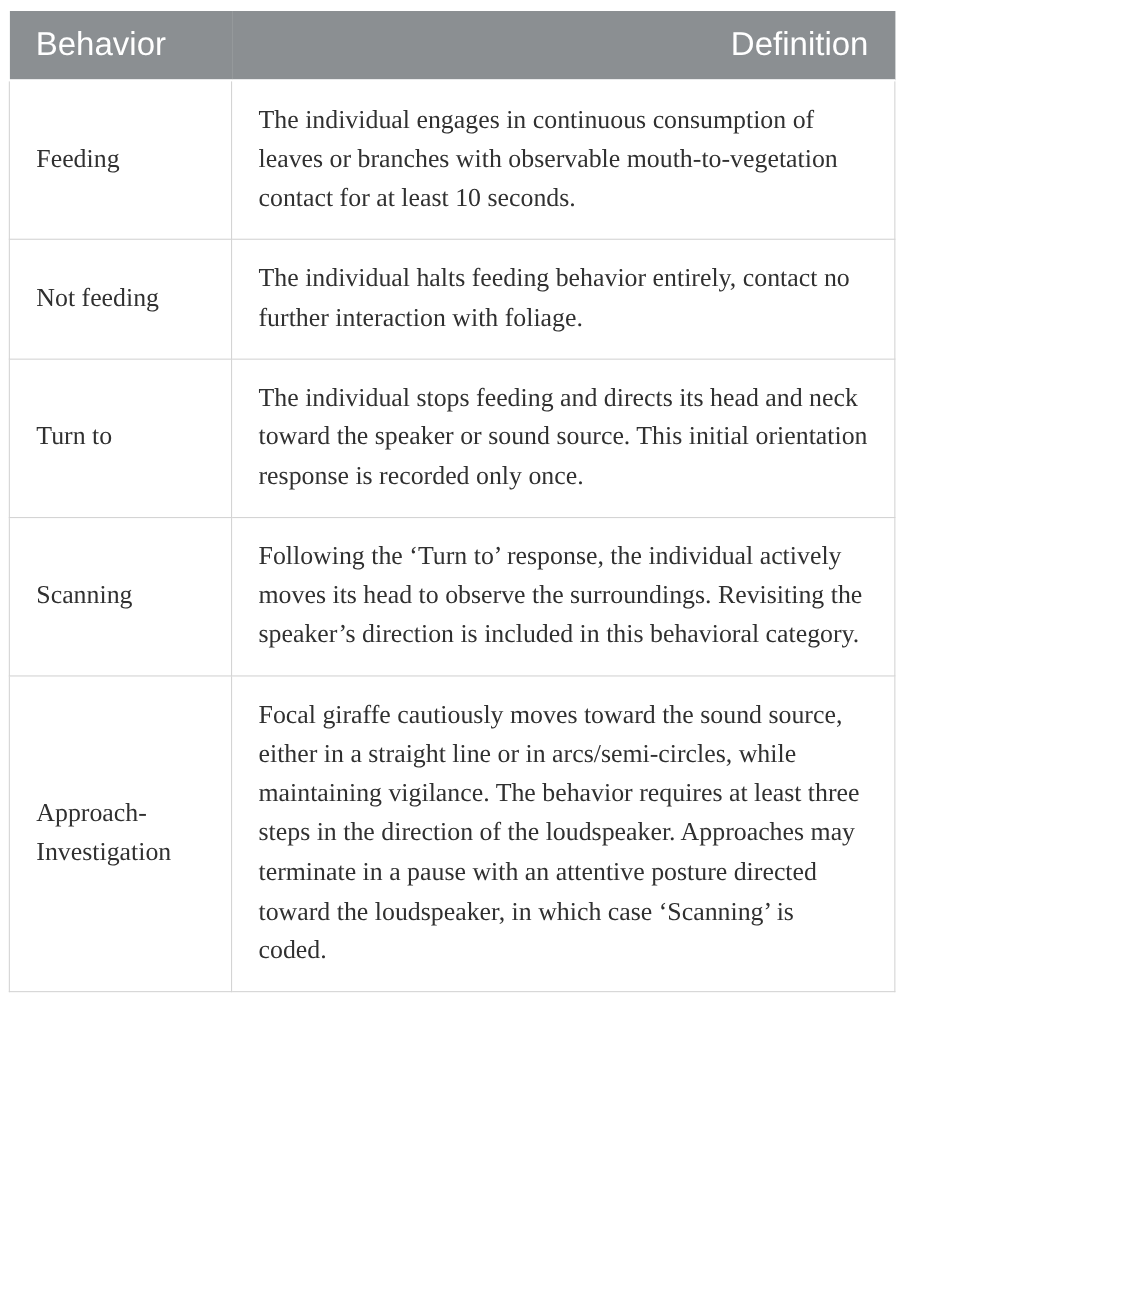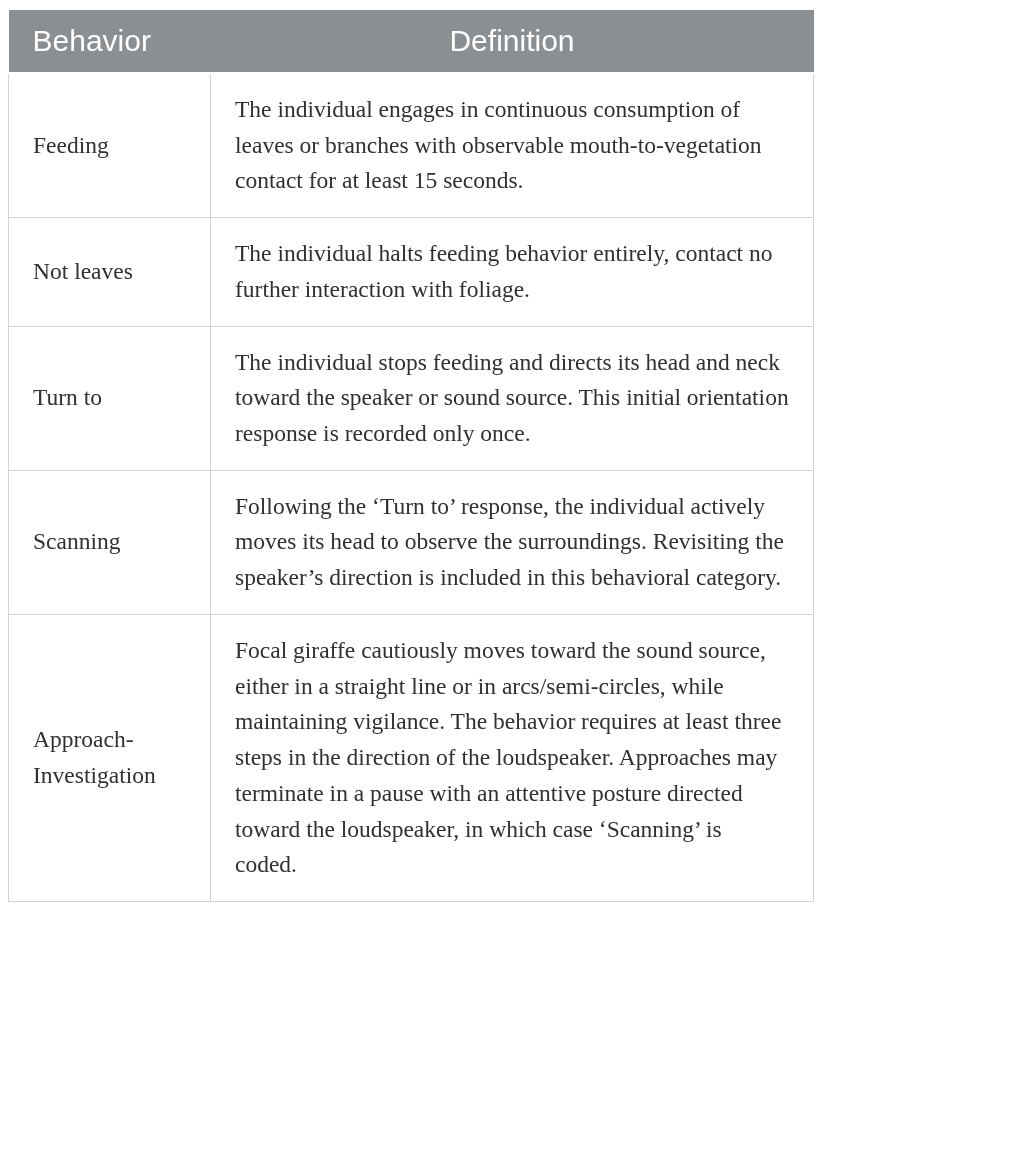--- a/index.html
+++ b/index.html
@@ -30,21 +30,21 @@
     font-size: 30px;
     padding: 14px 24px;
     border: none;
   }
   th.col-behavior {
     width: 202px;
     text-align: left;
     border-right: 4px solid var(--page-bg);
   }
   th.col-definition {
-    text-align: center;
+    text-align: right;
   }
   table.ethogram td {
     border: 1px solid var(--border);
     font-family: "Liberation Serif", serif;
     font-size: 23.5px;
     color: var(--text);
     line-height: 1.52;
     vertical-align: middle;
     padding: 18px 24px;
     background: var(--page-bg);
@@ -65,24 +65,24 @@
   <table class="ethogram">
     <thead>
       <tr>
         <th class="col-behavior">Behavior</th>
         <th class="col-definition">Definition</th>
       </tr>
     </thead>
     <tbody>
       <tr>
         <td class="cell-behavior">Feeding</td>
-        <td class="cell-definition">The individual engages in continuous consumption of leaves or branches with observable mouth-to-vegetation contact for at least 15 seconds.</td>
+        <td class="cell-definition">The individual engages in continuous consumption of leaves or branches with observable mouth-to-vegetation contact for at least 10 seconds.</td>
       </tr>
       <tr>
-        <td class="cell-behavior">Not leaves</td>
+        <td class="cell-behavior">Not feeding</td>
         <td class="cell-definition">The individual halts feeding behavior entirely, contact no further interaction with foliage.</td>
       </tr>
       <tr>
         <td class="cell-behavior">Turn to</td>
         <td class="cell-definition">The individual stops feeding and directs its head and neck toward the speaker or sound source. This initial orientation response is recorded only once.</td>
       </tr>
       <tr>
         <td class="cell-behavior">Scanning</td>
         <td class="cell-definition">Following the ‘Turn to’ response, the individual actively moves its head to observe the surroundings. Revisiting the speaker’s direction is included in this behavioral category.</td>
       </tr>

